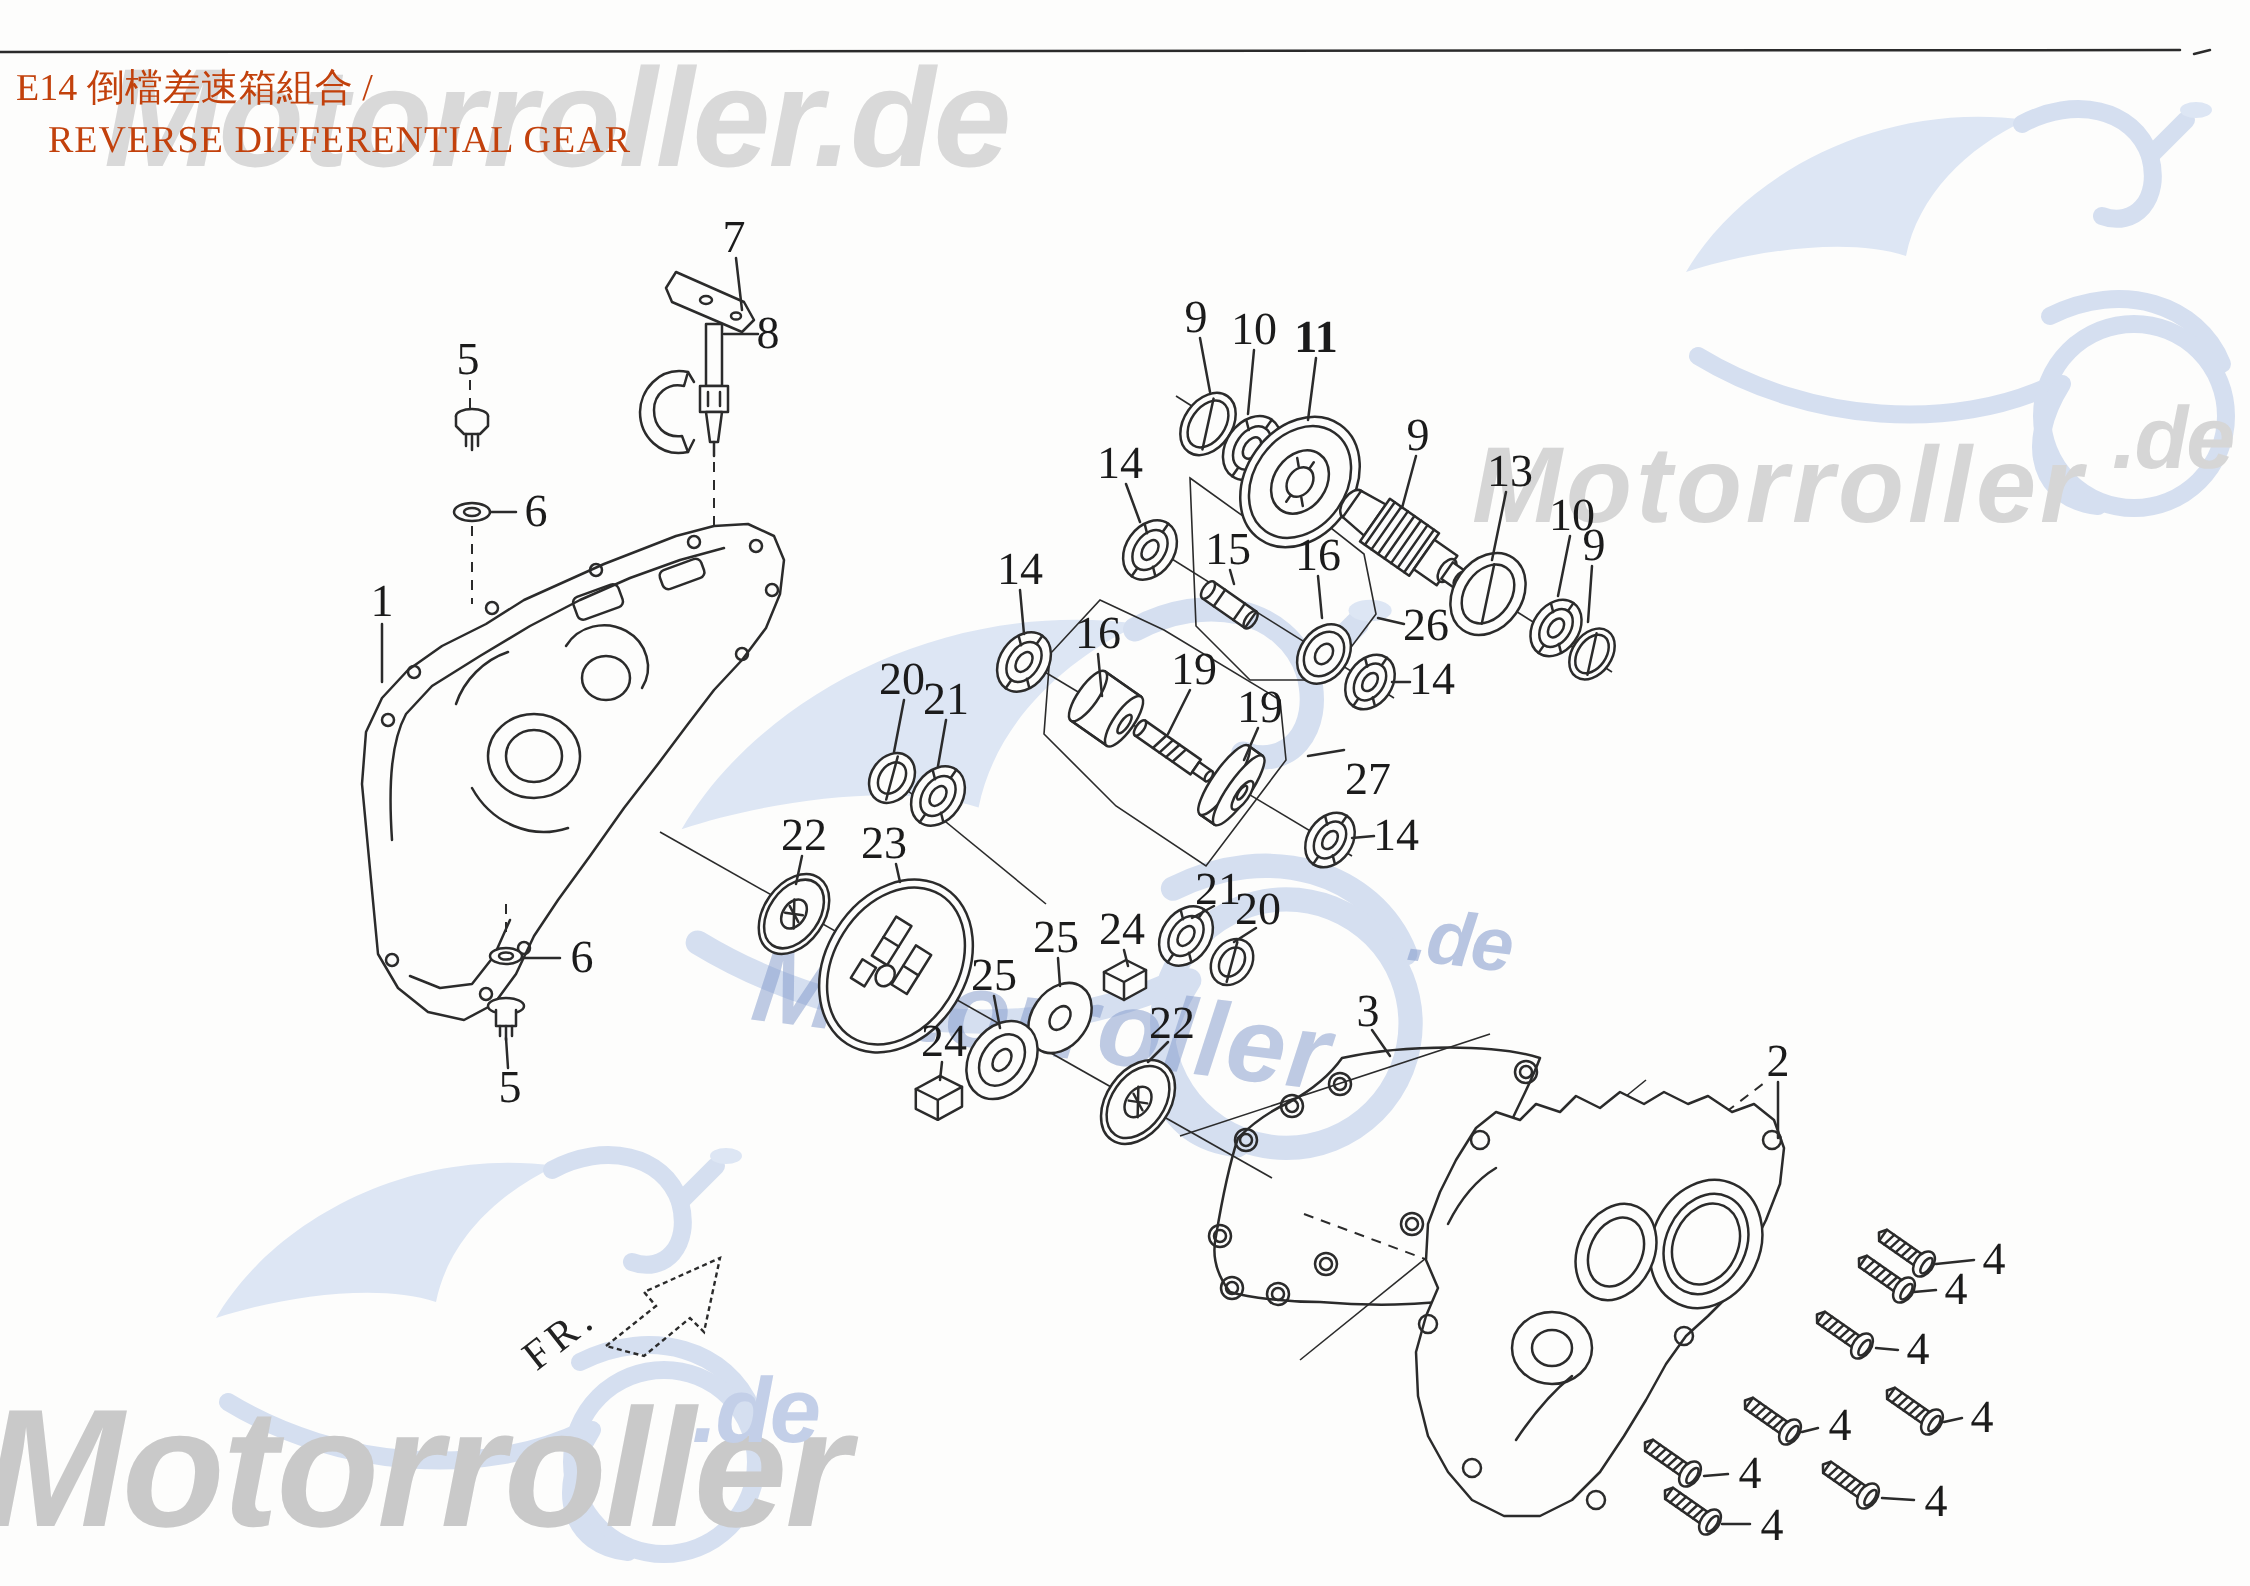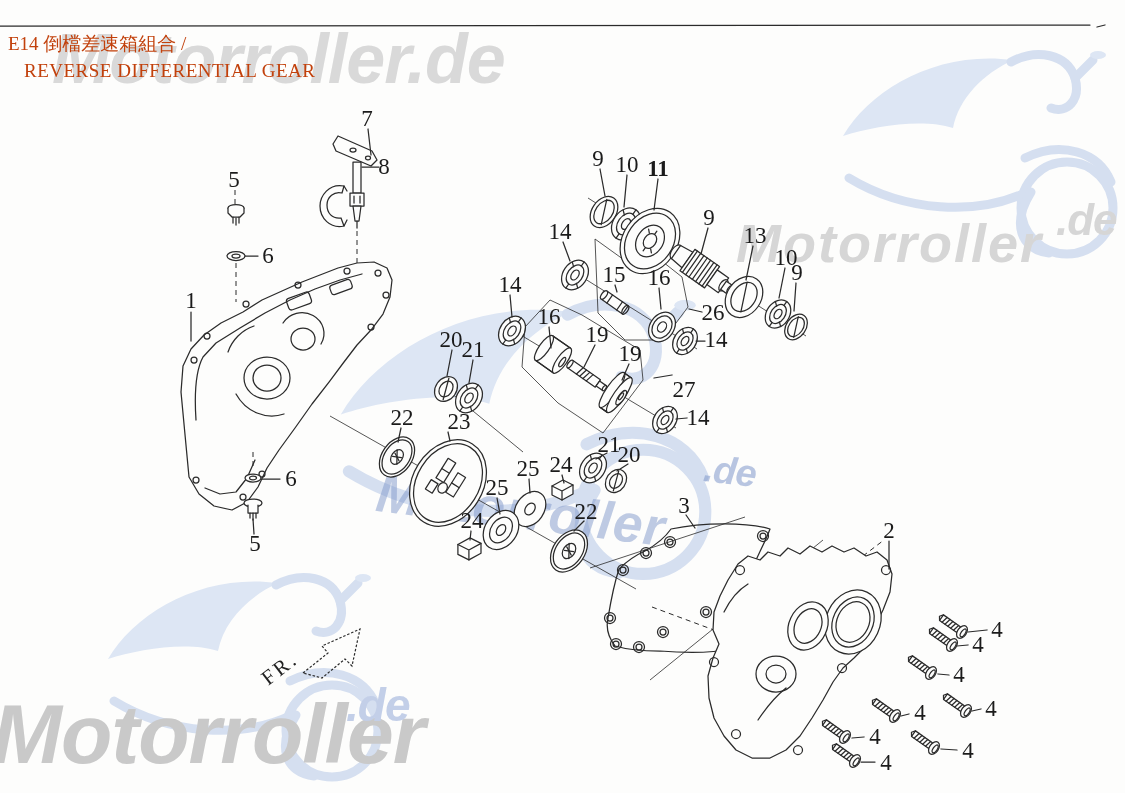--- a/index.html
+++ b/index.html
@@ -454,21 +454,21 @@
       <div class="callout" style="left: 659px; top: 278px;">16</div>
       <div class="callout" style="left: 549px; top: 317px;">16</div>
       <div class="callout" style="left: 597px; top: 335px;">19</div>
       <div class="callout" style="left: 630px; top: 354px;">19</div>
       <div class="callout" style="left: 451px; top: 340px;">20</div>
       <div class="callout" style="left: 629px; top: 455px;">20</div>
       <div class="callout" style="left: 473px; top: 350px;">21</div>
       <div class="callout" style="left: 609px; top: 445px;">21</div>
       <div class="callout" style="left: 402px; top: 418px;">22</div>
       <div class="callout" style="left: 586px; top: 512px;">22</div>
-      <div class="callout" style="left: 459px; top: 422px; text-align: center;">23</div>
+      <div class="callout" style="left: 442px; top: 422px; text-align: center;">23</div>
       <div class="callout" style="left: 561px; top: 465px;">24</div>
       <div class="callout" style="left: 472px; top: 521px;">24</div>
       <div class="callout" style="left: 528px; top: 469px;">25</div>
       <div class="callout" style="left: 497px; top: 488px;">25</div>
       <div class="callout" style="left: 713px; top: 313px;">26</div>
       <div class="callout" style="left: 684px; top: 390px;">27</div>
     </div>
 
   <div class="titleblock">
     <div class="t1">

